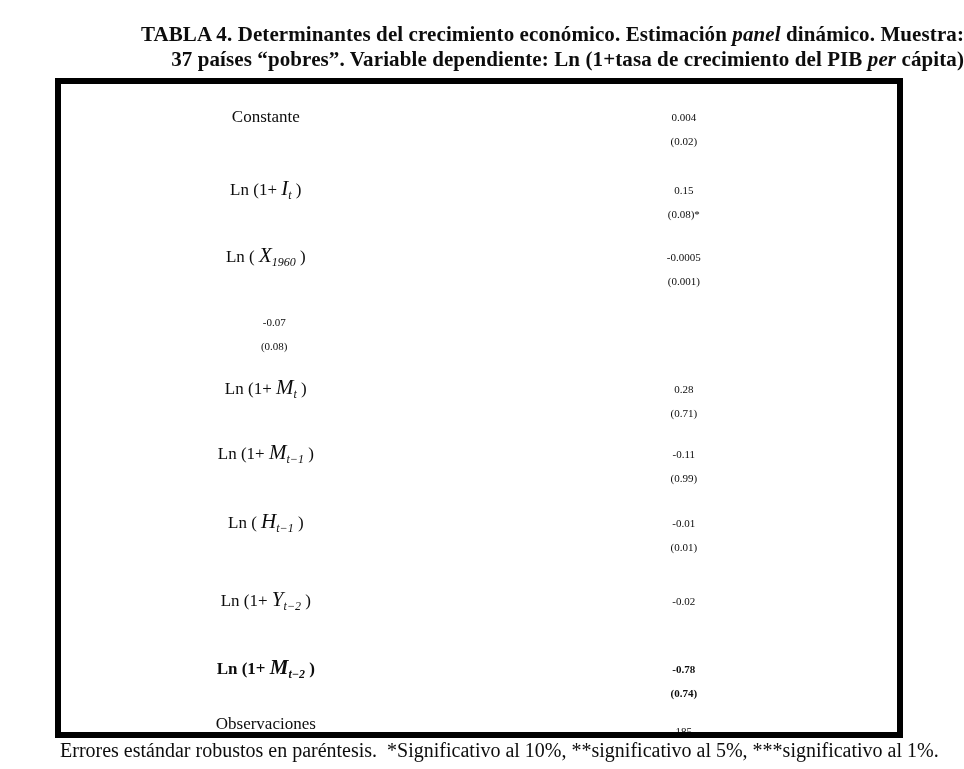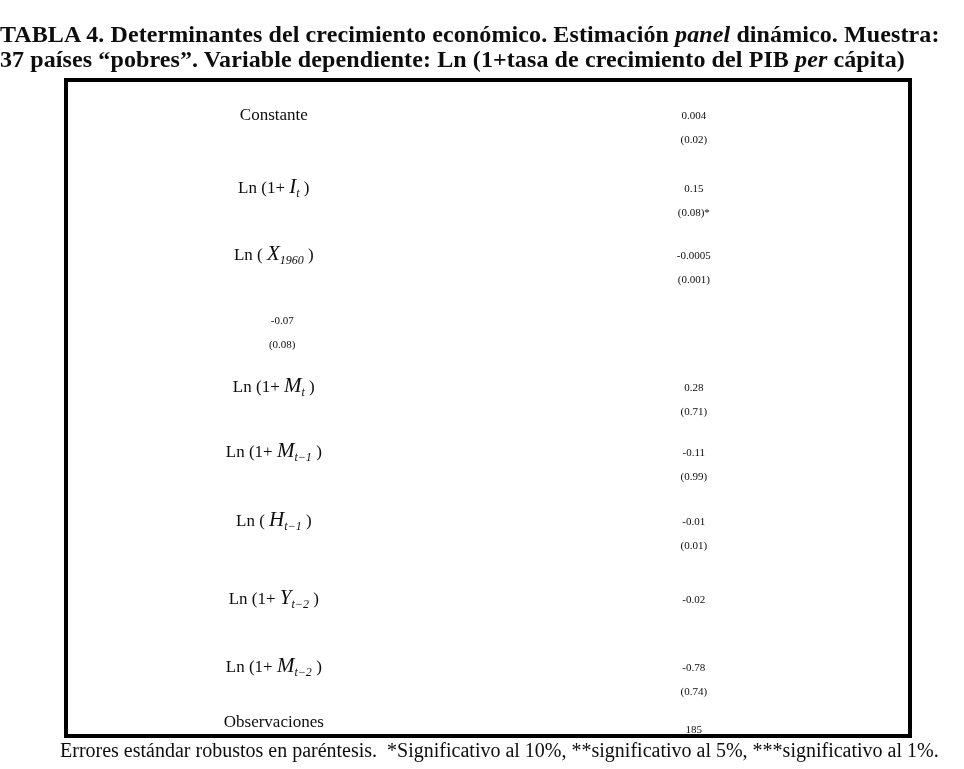--- a/index.html
+++ b/index.html
@@ -14,35 +14,35 @@
     height: 769px;
     background: #ffffff;
     overflow: hidden;
   }
   
   .title {
     position: absolute;
     top: 22px;
     left: 0;
     width: 100%;
-    text-align: left;
+    text-align: right;
     font-weight: bold;
-    font-size: 24px;
+    font-size: 21px;
     line-height: 25px;
     letter-spacing: 0.1px;
   }
   .title .it { font-style: italic; }
   
   .tbox {
     position: absolute;
-    left: 64px;
+    left: 55px;
     top: 78px;
     width: 848px;
     height: 660px;
-    border: 4px solid #000000;
+    border: 6px solid #000000;
     background: #ffffff;
     overflow: hidden;
   }
   .trow {
     position: absolute;
     left: 0;
     width: 100%;
     display: flex;
     align-items: flex-start;
   }
@@ -70,21 +70,21 @@
     line-height: 1;
   }
   .r1  { top: 21px; }
   .r2  { top: 94px; }
   .r3  { top: 161px; }
   .r4  { top: 226px; }
   .r5  { top: 293px; }
   .r6  { top: 358px; }
   .r7  { top: 427px; }
   .r8  { top: 505px; }
-  .r9  { top: 573px; }
+  .r9  { top: 573px; font-weight: bold; }
   .r10 { top: 628px; }
   .r10 .cv { padding-top: 7px; }
   
   .footnote {
     position: absolute;
     left: 60px;
     top: 741px;
     font-size: 20px;
     line-height: 18px;
     white-space: nowrap;

